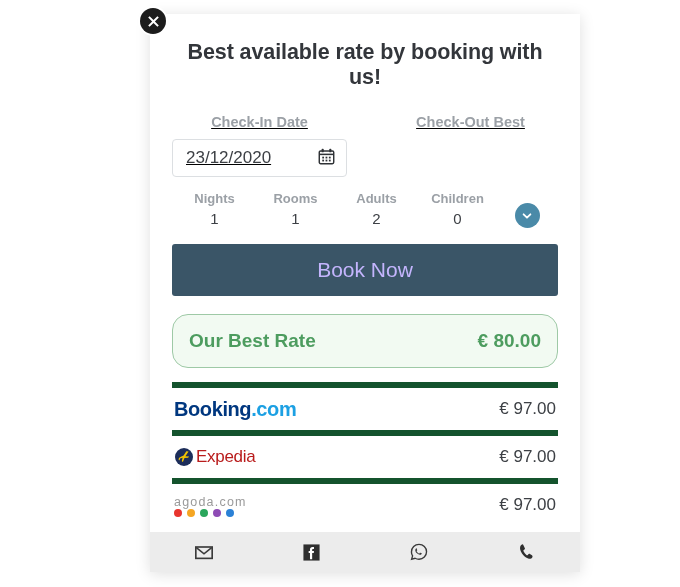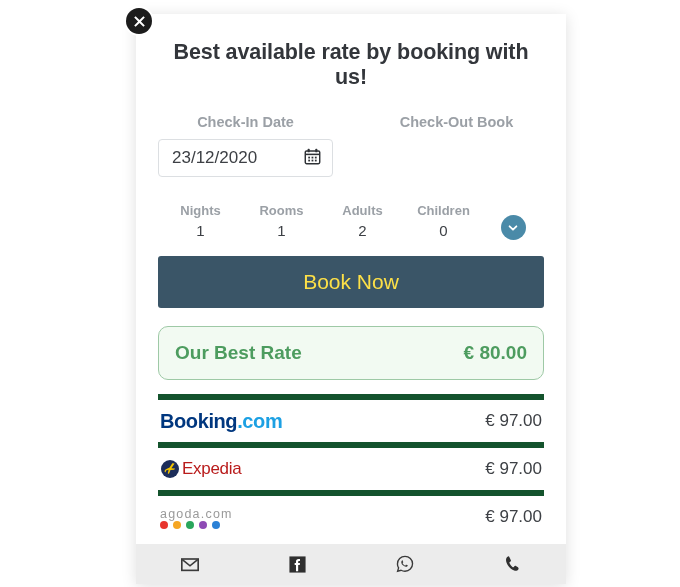--- a/index.html
+++ b/index.html
@@ -10,21 +10,21 @@
     width: 680px;
     height: 587px;
     background: #ffffff;
     font-family: "Liberation Sans", sans-serif;
     overflow: hidden;
     position: relative;
   }
 
   .modal-wrap {
     position: absolute;
-    left: 136px;
+    left: 150px;
     top: 14px;
     width: 430px;
   }
 
   .close-button {
     position: absolute;
     left: -10px;
     top: -6px;
     width: 26px;
     height: 26px;
@@ -54,21 +54,22 @@
     font-size: 21.5px;
     font-weight: bold;
     color: #33363b;
     margin: 6px 0 24px 0;
     letter-spacing: -0.1px;
   }
 
   .date-row {
     display: flex;
     gap: 36px;
-    margin-bottom: 26px;
+    margin-bottom: 14px;
+    text-decoration: underline;
   }
   .date-col {
     flex: 1;
   }
   .date-label {
     text-align: center;
     font-size: 14.5px;
     font-weight: bold;
     color: #9ba0a6;
     margin-bottom: 9px;
@@ -125,33 +126,33 @@
     align-items: center;
     justify-content: center;
     cursor: pointer;
   }
 
   .book-now {
     display: block;
     width: 100%;
     border: none;
     background: #3a5567;
-    color: #fde047;
+    color: #c4b5fd;
     font-family: "Liberation Sans", sans-serif;
     font-size: 21px;
     height: 52px;
     border-radius: 3px;
     cursor: pointer;
     margin-bottom: 18px;
   }
 
   .best-rate {
     border: 1px solid #9ec9a6;
     background: #f2faf2;
-    border-radius: 10px;
+    border-radius: 16px;
     height: 52px;
     display: flex;
     align-items: center;
     justify-content: space-between;
     padding: 0 16px;
     margin-bottom: 14px;
   }
   .best-rate-label {
     font-size: 19px;
     font-weight: bold;
@@ -258,21 +259,21 @@
                 <rect x="12.8" y="10.2" width="2.1" height="2.1" fill="#2f3236"></rect>
                 <rect x="5" y="13.7" width="2.1" height="2.1" fill="#2f3236"></rect>
                 <rect x="8.9" y="13.7" width="2.1" height="2.1" fill="#2f3236"></rect>
                 <rect x="12.8" y="13.7" width="2.1" height="2.1" fill="#2f3236"></rect>
               </svg>
             </span>
           </div>
         </div>
 
         <div class="date-col">
-          <div class="date-label">Check-Out Book</div>
+          <div class="date-label">Check-Out Best</div>
         </div>
 
       </div>
 
       <div class="occupancy-row">
         <div class="occ-item">
           <div class="occ-label">Nights</div>
           <div class="occ-value">1</div>
         </div>
         <div class="occ-item">

